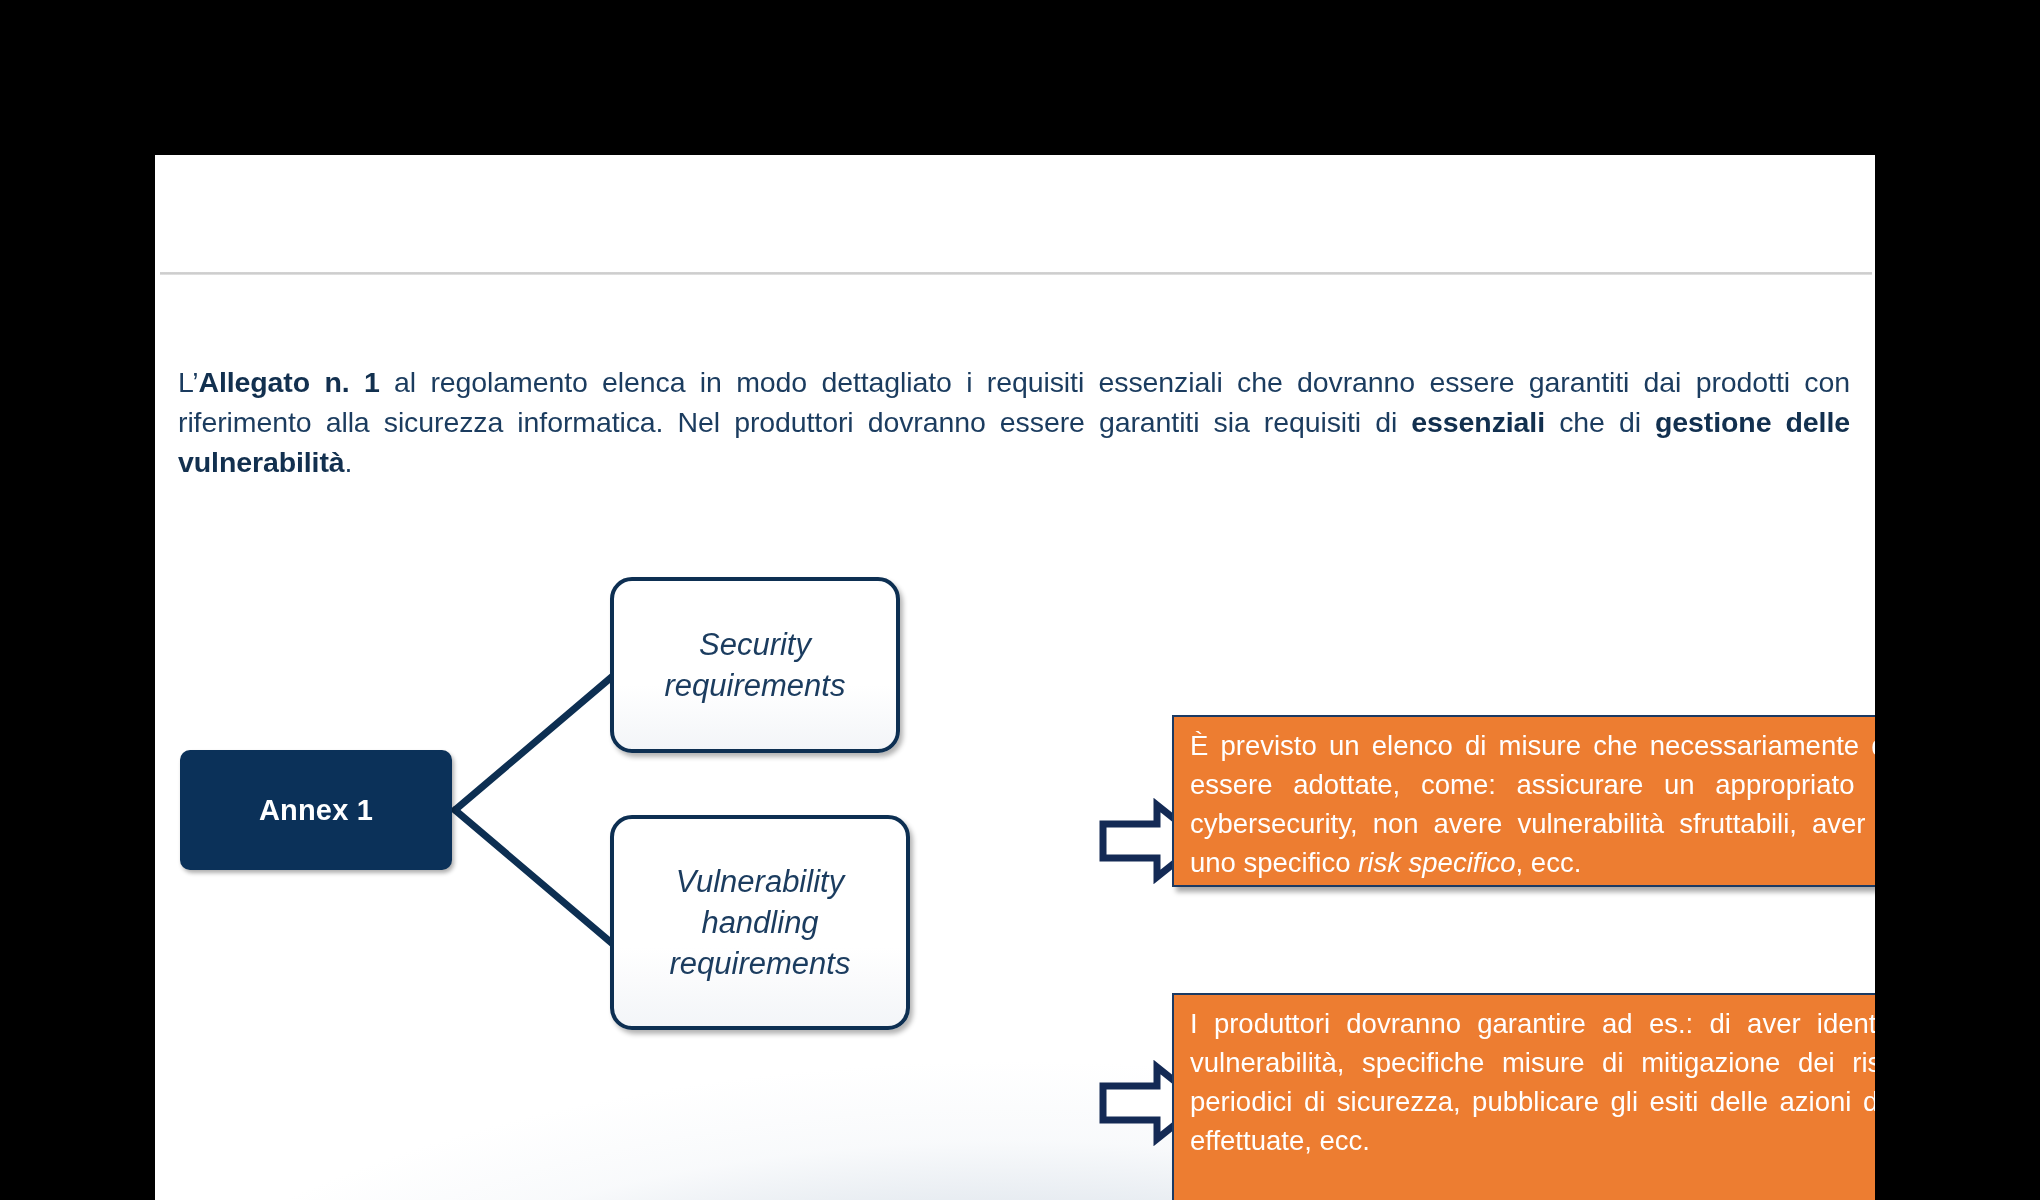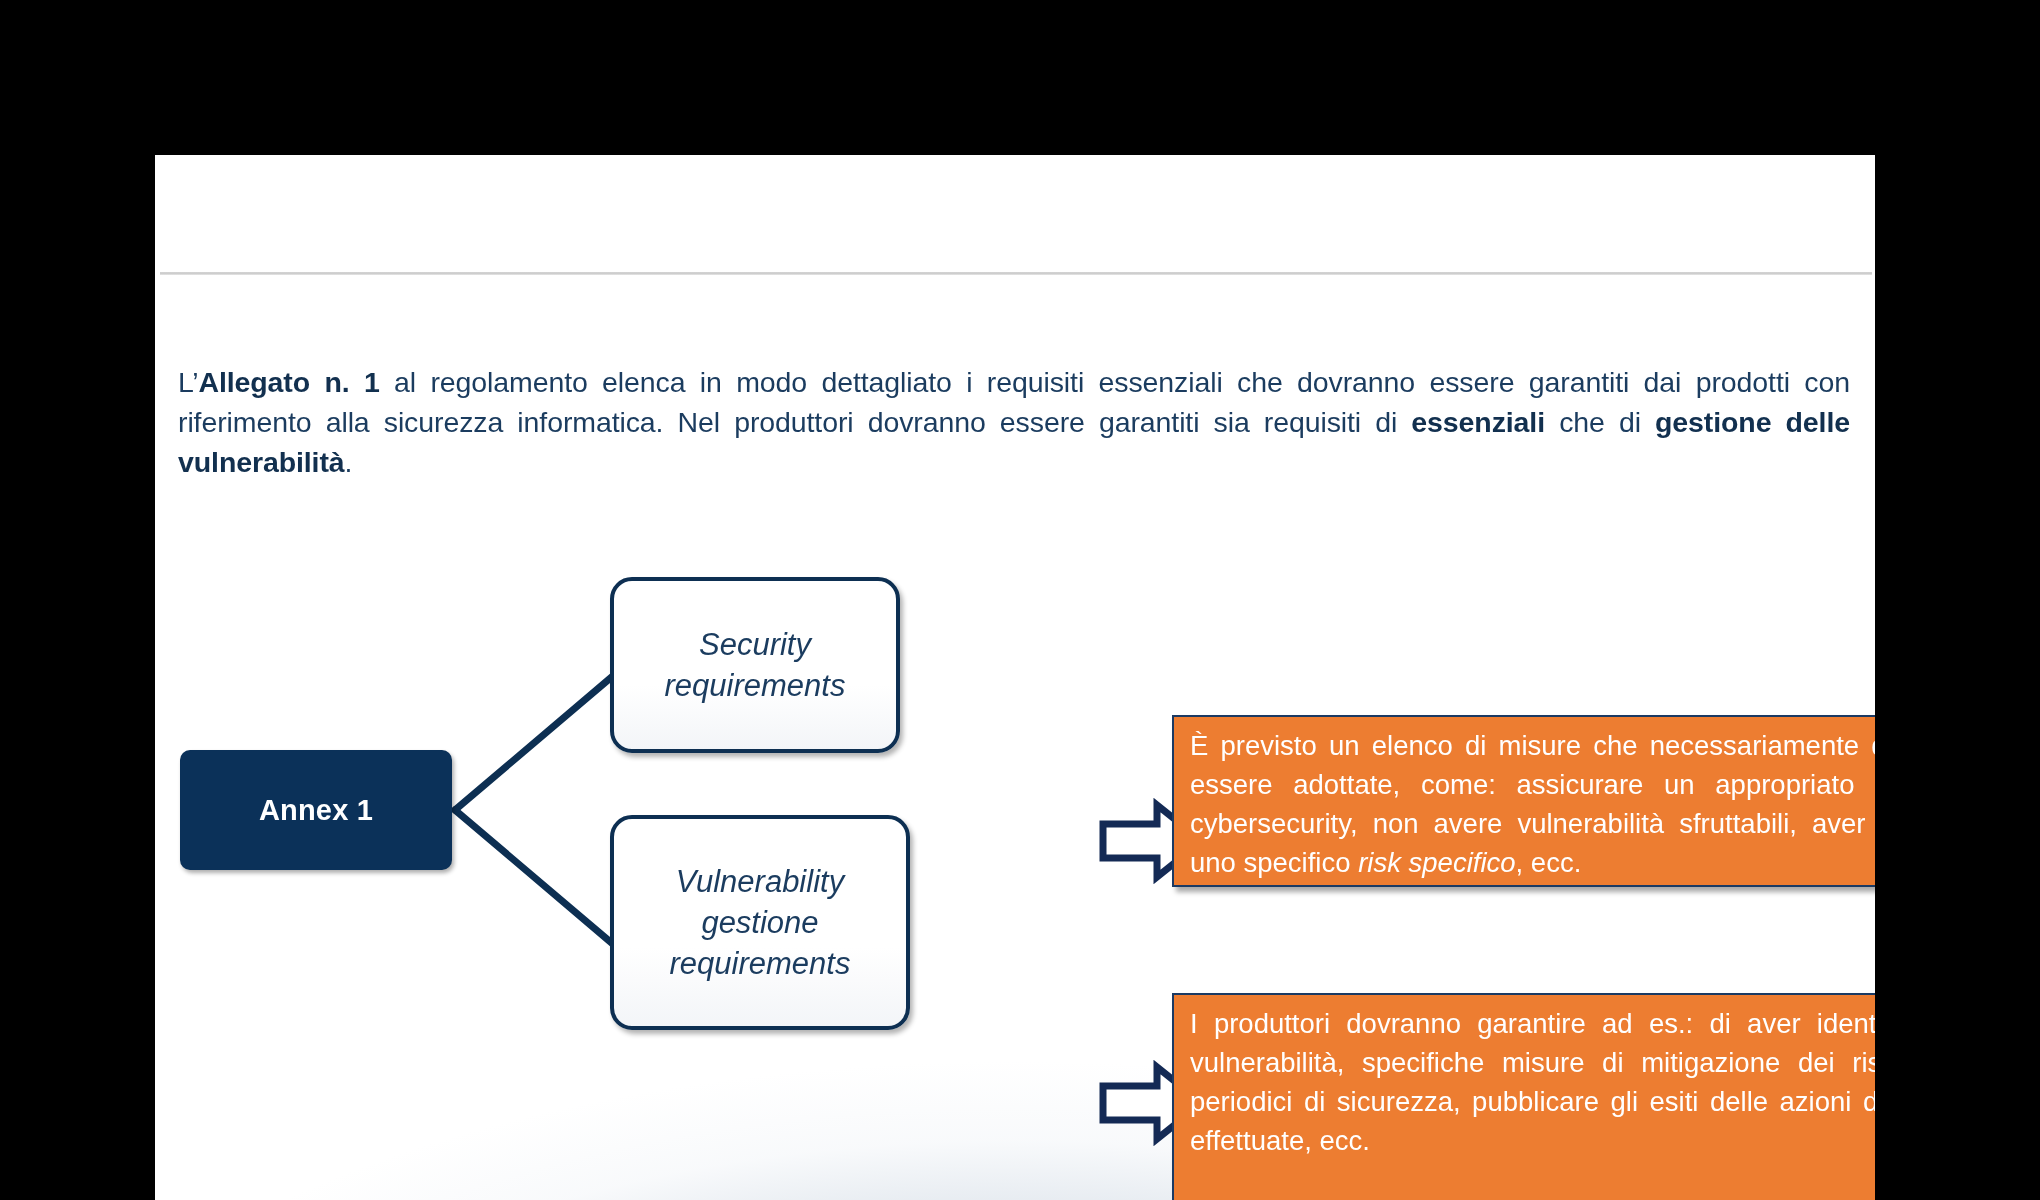--- a/index.html
+++ b/index.html
@@ -141,21 +141,21 @@
       <svg class="block-arrow" style="left:944px;top:643px;" width="108" height="86" viewBox="0 0 108 86">
         <path d="M4 26 L58 26 L58 7 L103 43 L58 79 L58 60 L4 60 Z" fill="#ffffff" stroke="#142a55" stroke-width="7" stroke-linejoin="miter"></path>
       </svg>
 
       <div class="orange-box" id="callout-security">
         <span>È previsto un elenco di misure che necessariamente dovranno essere adottate, come: assicurare un appropriato livello di cybersecurity, non avere vulnerabilità sfruttabili, aver condotto uno specifico </span><i>risk specifico</i><span>, ecc.</span>
       </div>
 
       <div class="node req-box" id="req-vuln">
         <span>
-          <span>Vulnerability gestione</span><br>
+          <span>Vulnerability handling</span><br>
           <span>requirements</span>
         </span>
       </div>
 
       <svg class="block-arrow" style="left:944px;top:905px;" width="108" height="86" viewBox="0 0 108 86">
         <path d="M4 26 L58 26 L58 7 L103 43 L58 79 L58 60 L4 60 Z" fill="#ffffff" stroke="#142a55" stroke-width="7" stroke-linejoin="miter"></path>
       </svg>
 
       <div class="orange-box" id="callout-vuln">
         <span>I produttori dovranno garantire ad es.: di aver identificato le vulnerabilità,  specifiche misure di mitigazione dei rischi, test periodici di sicurezza, pubblicare gli esiti delle azioni di rimedio effettuate, ecc.</span><i></i><span></span>

